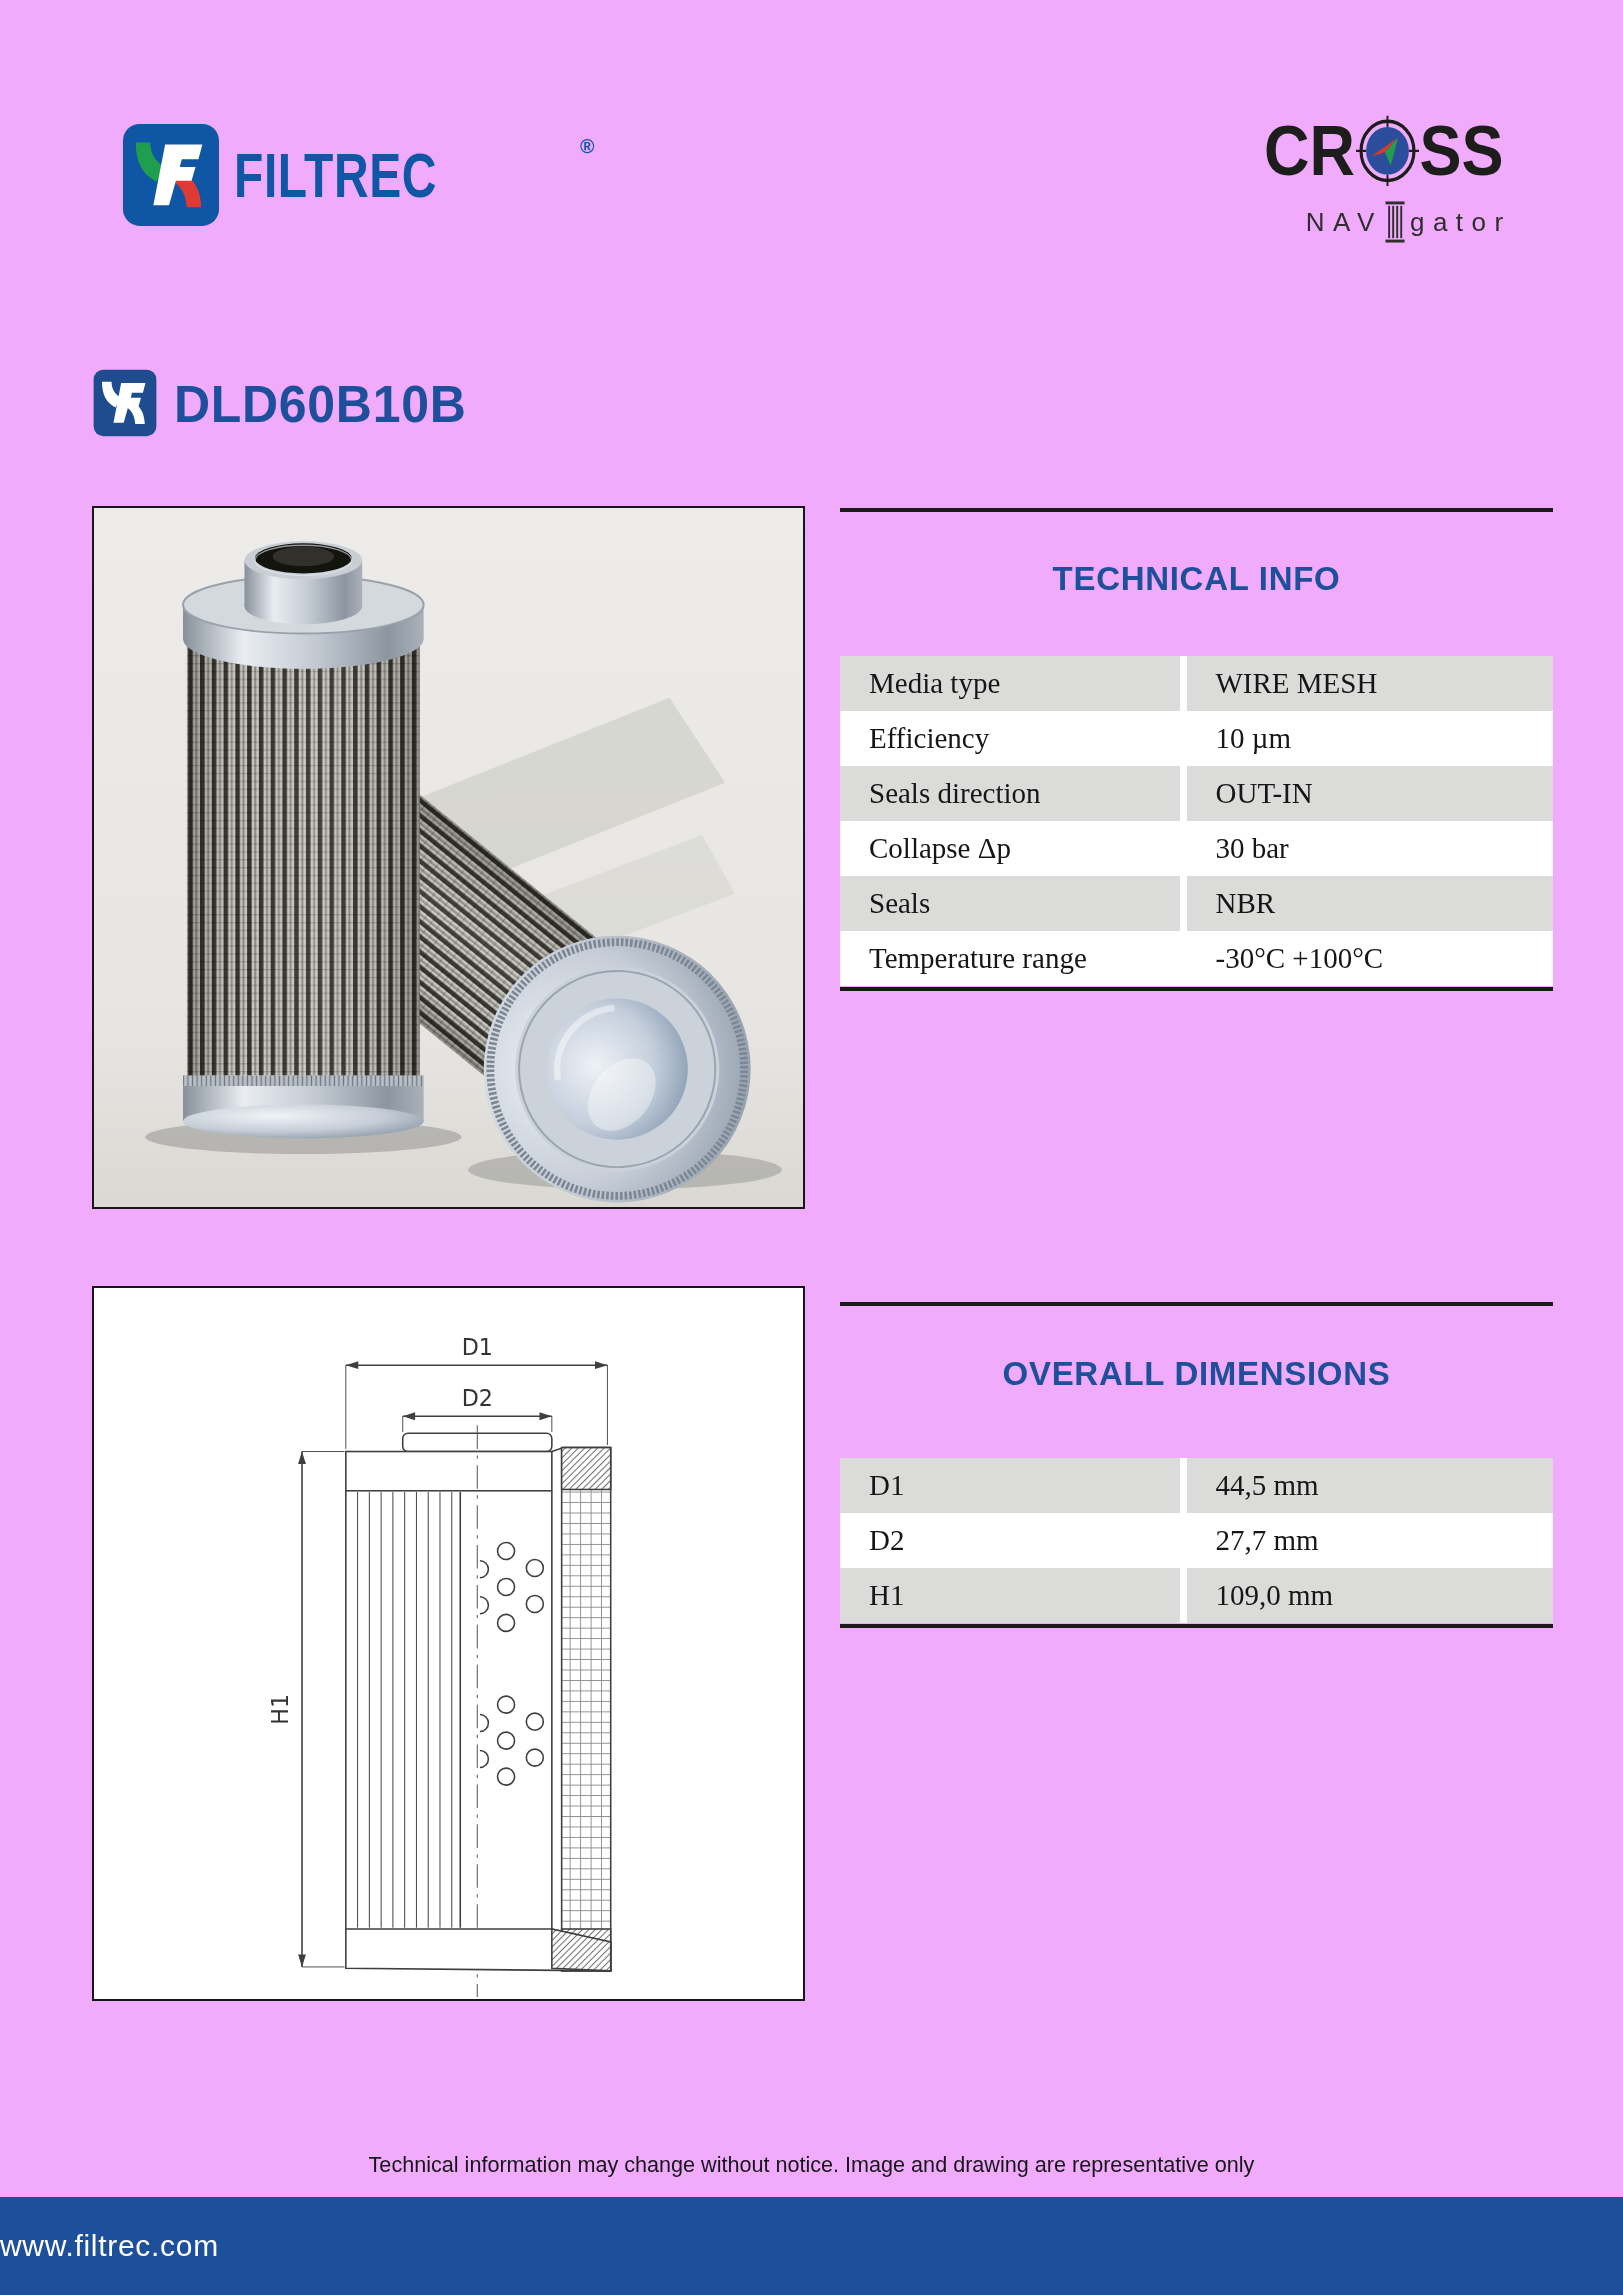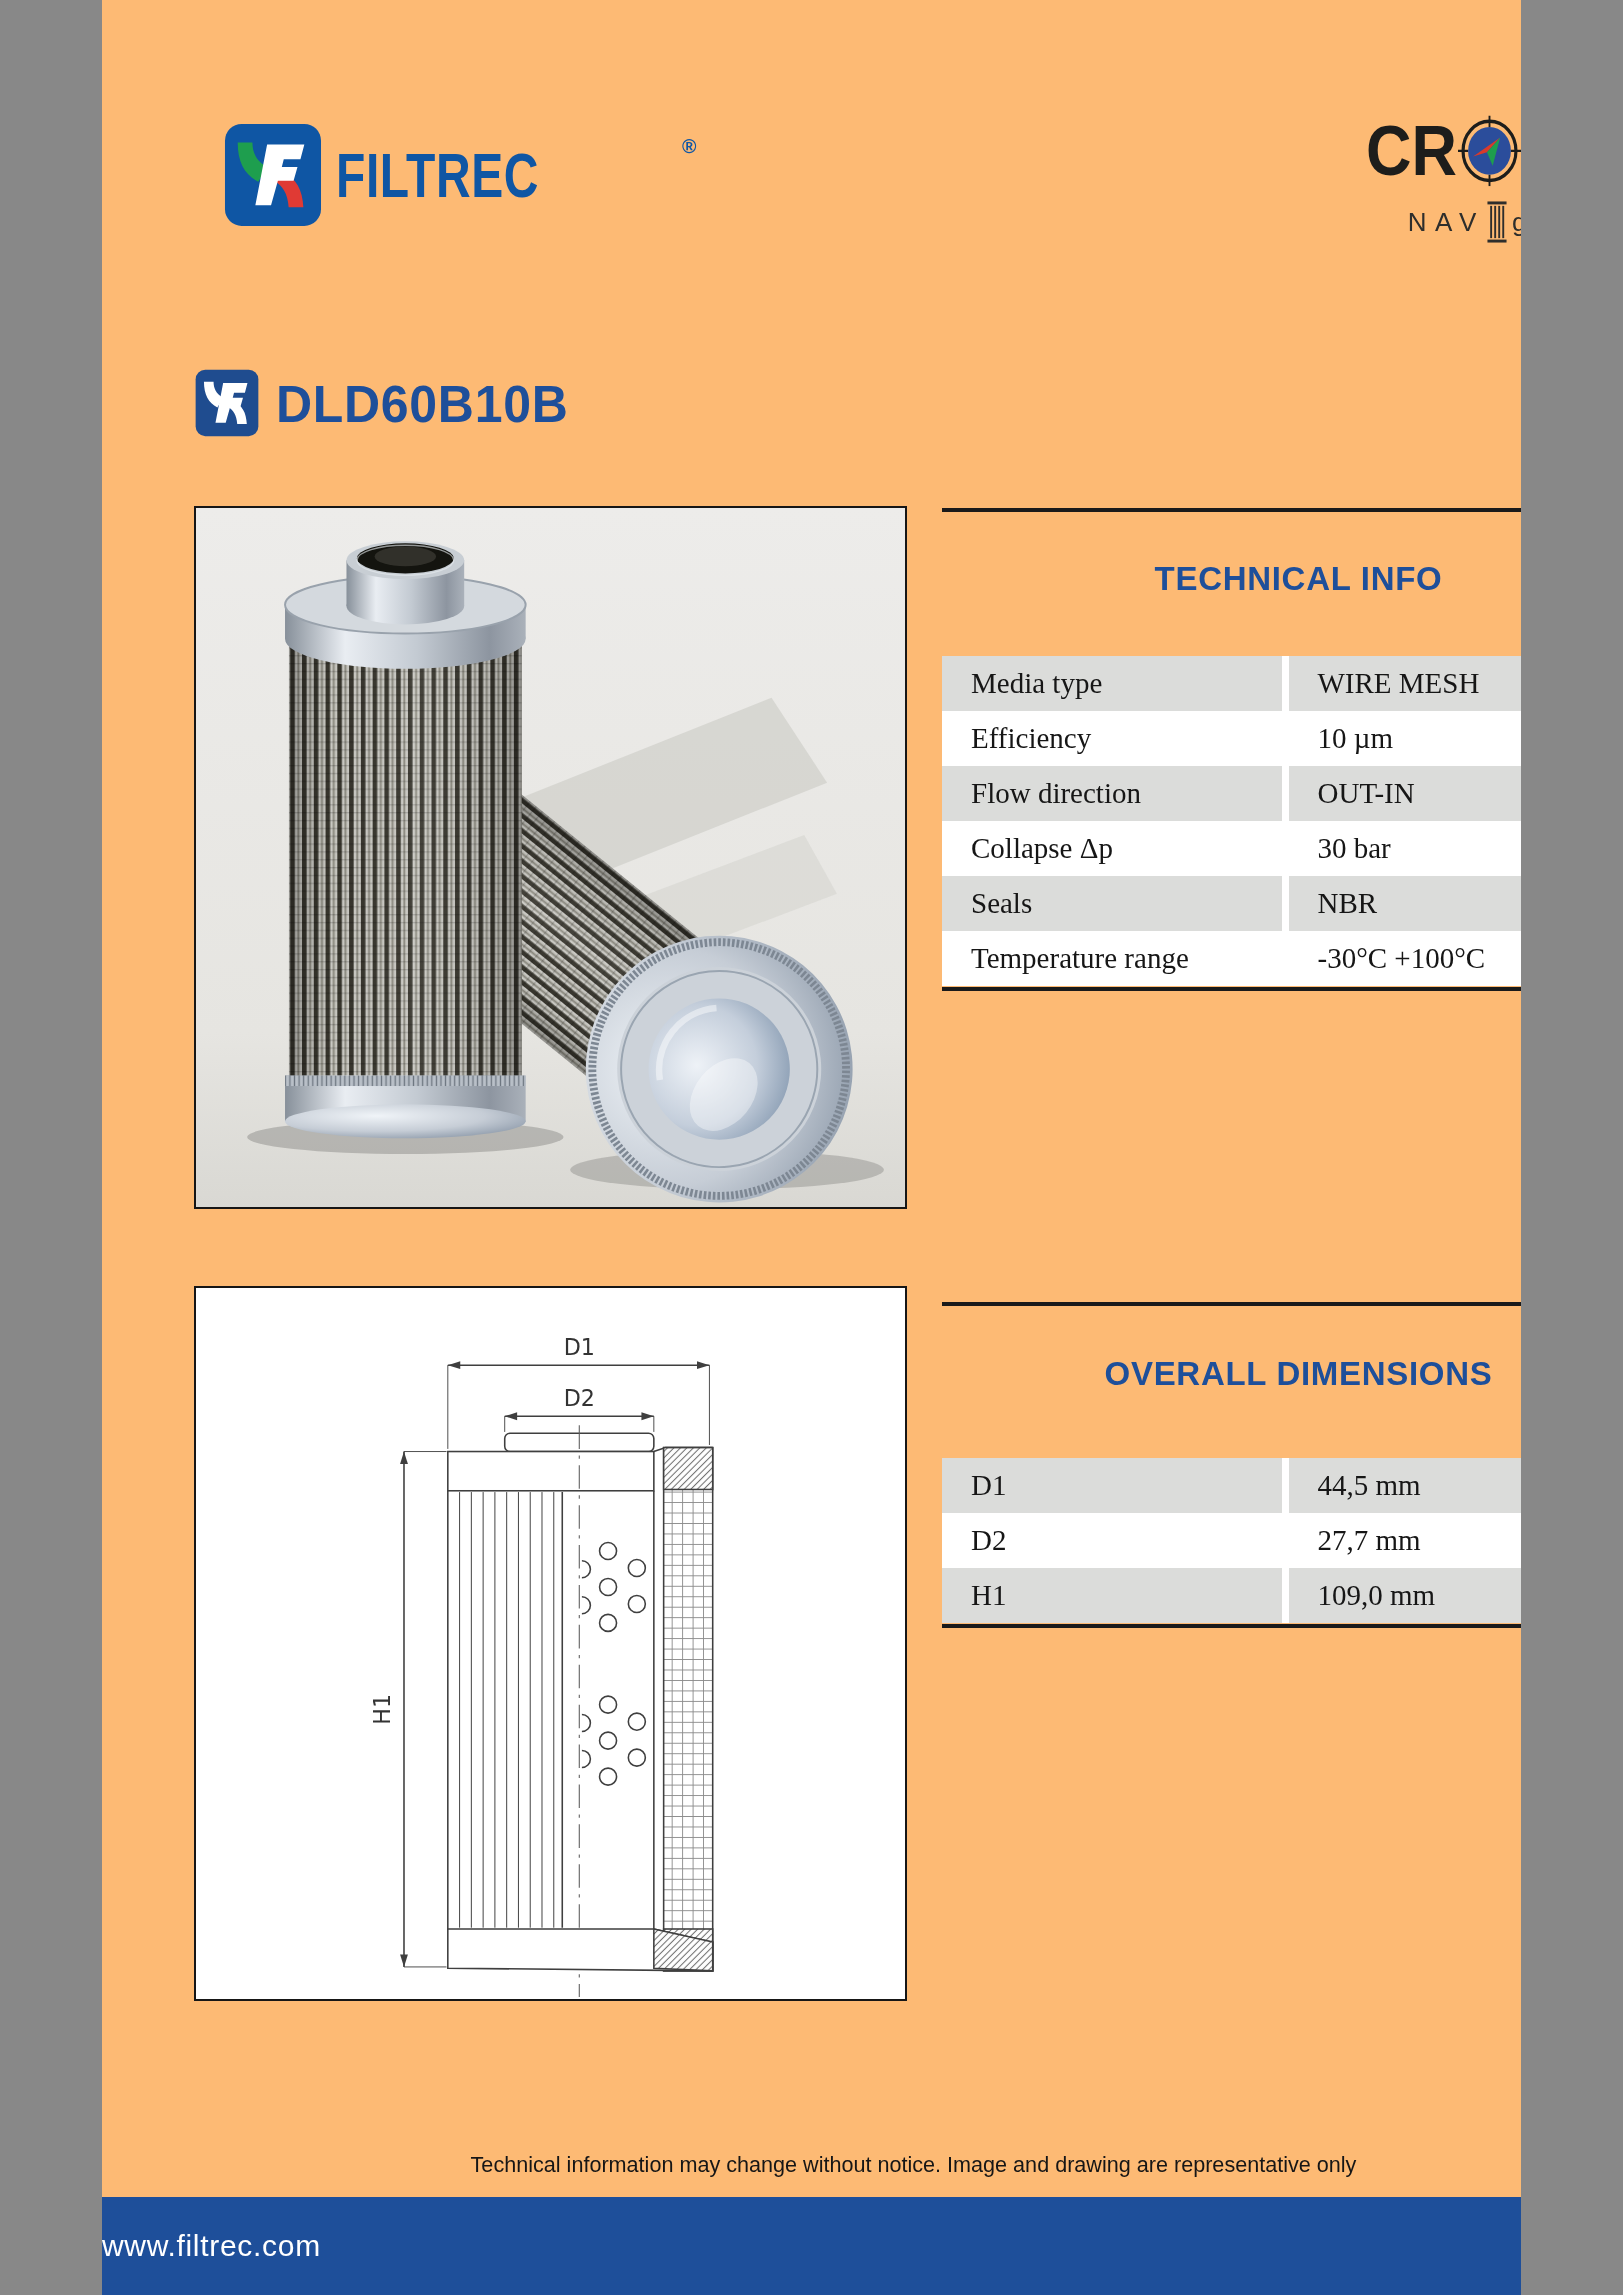--- a/index.html
+++ b/index.html
@@ -5,21 +5,21 @@
   :root{
     --accent-blue:#1E4F9A;
     --logo-blue:#0F56A4;
     --table-gray:#DBDCDA;
     --rule-dark:#1A1A1A;
     --footer-text:#FFFFFF;
   }
   *{margin:0;padding:0;box-sizing:border-box;}
   html,body{background:#888;}
   .page{
-    position:relative;width:1419px;height:2295px;background:#fdba74;
+    position:relative;width:1623px;height:2295px;background:#f0abfc;
     font-family:"Liberation Sans",sans-serif;overflow:hidden;margin:0 auto;
   }
   
   .filtrec-logo{position:absolute;left:122px;top:123px;display:flex;align-items:center;}
   .filtrec-logo .mark{width:98px;height:105px;}
   .filtrec-wordmark{
     font-size:60px;font-weight:bold;color:var(--logo-blue);letter-spacing:0.7px;
     transform:scaleX(.80) scaleY(1.05);transform-origin:left center;margin-left:14.4px;white-space:nowrap;
   }
   .filtrec-reg{position:absolute;left:458px;top:11.8px;font-size:19.6px;font-weight:bold;color:var(--logo-blue);}
@@ -217,21 +217,21 @@
       <div class="cell">Media type</div>
         <div class="gap"></div>
       <div class="cell">WIRE MESH</div>
     </div>
     <div class="spec-row white">
       <div class="cell">Efficiency</div>
         <div class="gap"></div>
       <div class="cell">10 µm</div>
     </div>
     <div class="spec-row gray">
-      <div class="cell">Flow direction</div>
+      <div class="cell">Seals direction</div>
         <div class="gap"></div>
       <div class="cell">OUT-IN</div>
     </div>
     <div class="spec-row white">
       <div class="cell">Collapse Δp</div>
         <div class="gap"></div>
       <div class="cell">30 bar</div>
     </div>
     <div class="spec-row gray">
       <div class="cell">Seals</div>

